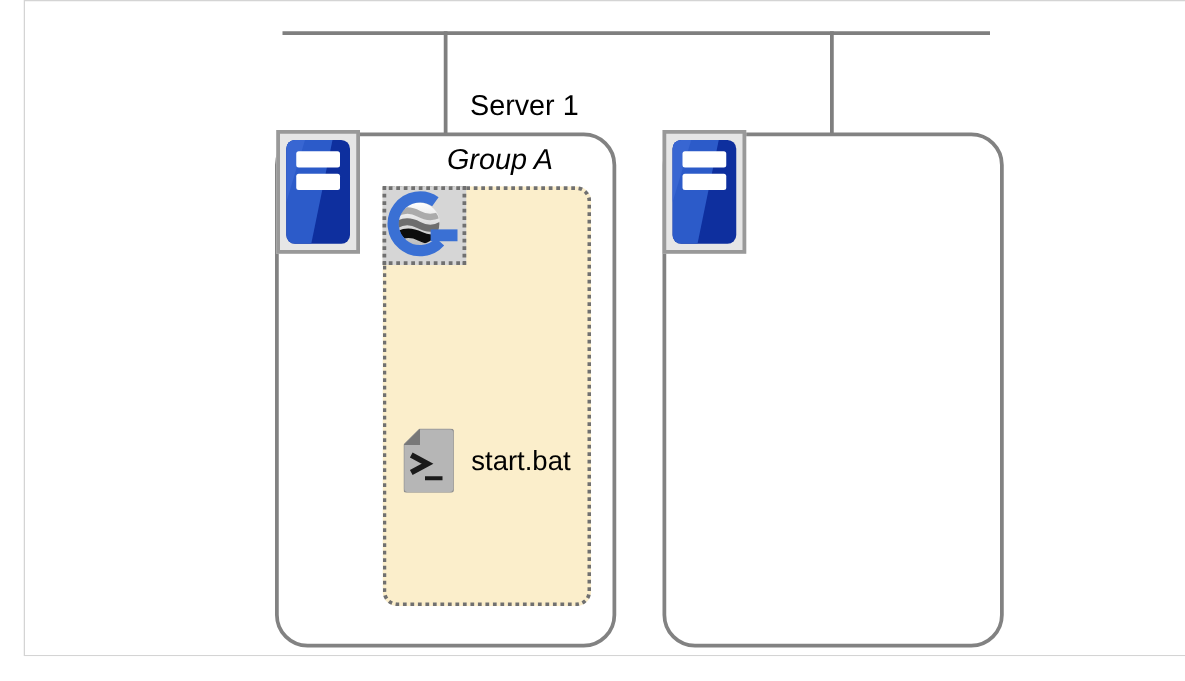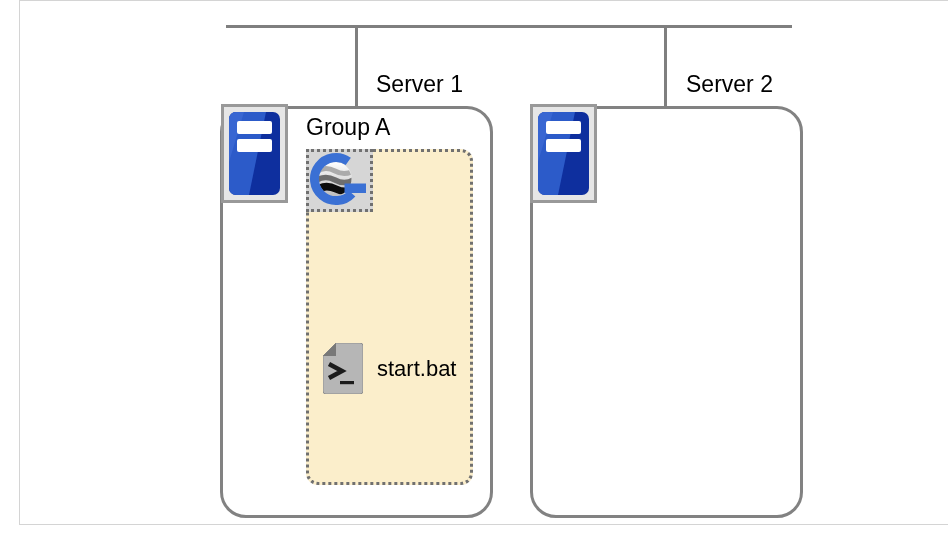--- a/index.html
+++ b/index.html
@@ -44,22 +44,23 @@
   #server2-icon { left:510px; }
 
   .group-box {
     position:absolute; left:286px; top:148px; width:167px; height:336px;
     box-sizing:border-box; background:var(--group-fill,#fbeecb);
     border:3px dotted var(--group-border,#707070);
     border-radius:0 12px 12px 12px;
   }
   .group-label {
     position:absolute; left:286px; top:113px; width:188px;
-    font-size:23px; color:var(--text,#000);
+    text-align:center; font-size:23px; color:var(--text,#000);
     white-space:nowrap;
+    font-style:italic;
   }
   .group-icon-box {
     position:absolute; left:286px; top:148px; width:67px; height:63px;
     box-sizing:border-box; background:var(--g-icon-bg,#d6d6d6);
     border:3px dotted var(--group-border,#707070);
     display:flex; align-items:center; justify-content:center;
   }
 
   .script-icon { position:absolute; left:303px; top:342px; width:40px; height:51px; }
   #script-label { position:absolute; left:357px; top:355px; font-size:22px; color:var(--text,#000); white-space:nowrap; }
@@ -69,21 +70,20 @@
 </head>
 <body>
 
 <div class="canvas">
 
   <div class="connector" id="bus-line"></div>
   <div class="connector" id="drop-line-1"></div>
   <div class="connector" id="drop-line-2"></div>
 
   <div class="edge-label" id="server1-label">Server 1</div>
-  <div class="edge-label" id="server2-label">Server 2</div>
 
   <div class="server-box" id="server1-box"></div>
   <div class="server-box" id="server2-box"></div>
 
   <div class="group-box"></div>
   <div class="group-label">Group A</div>
 
   <div class="hw-icon" id="server1-icon">
     <svg class="svg-block" width="61" height="93" viewBox="0 0 61 93">
       <defs>

